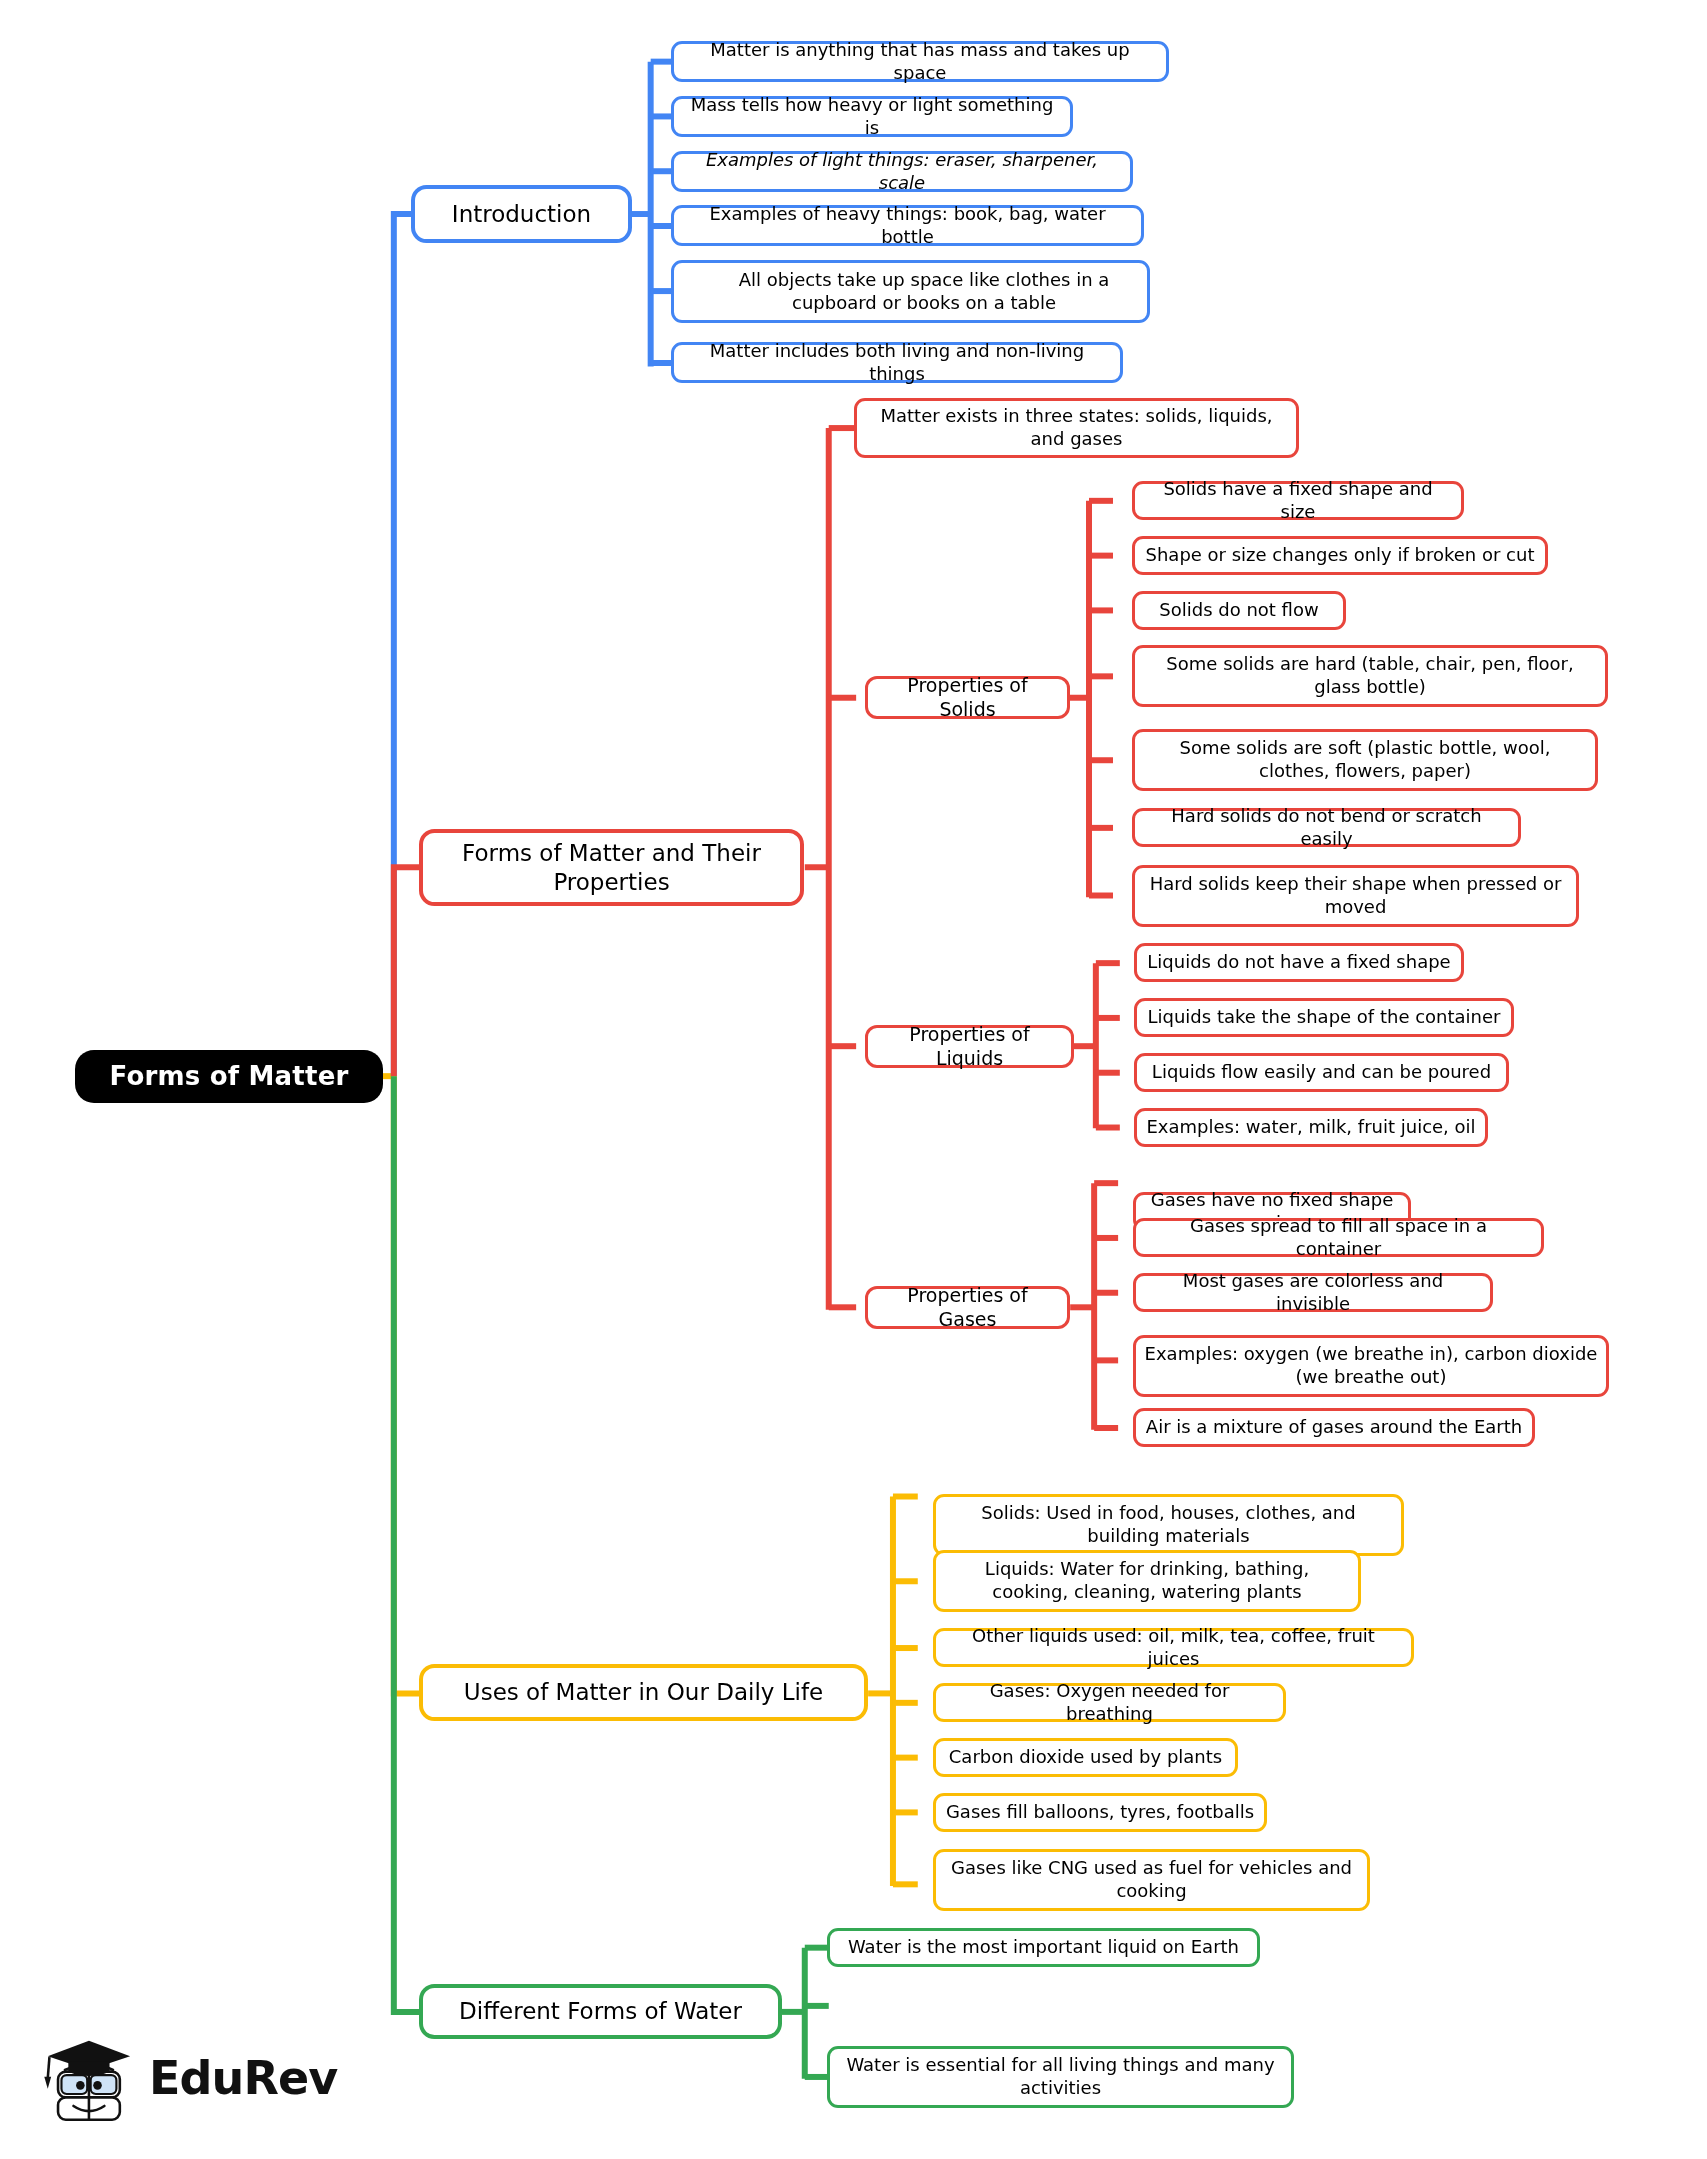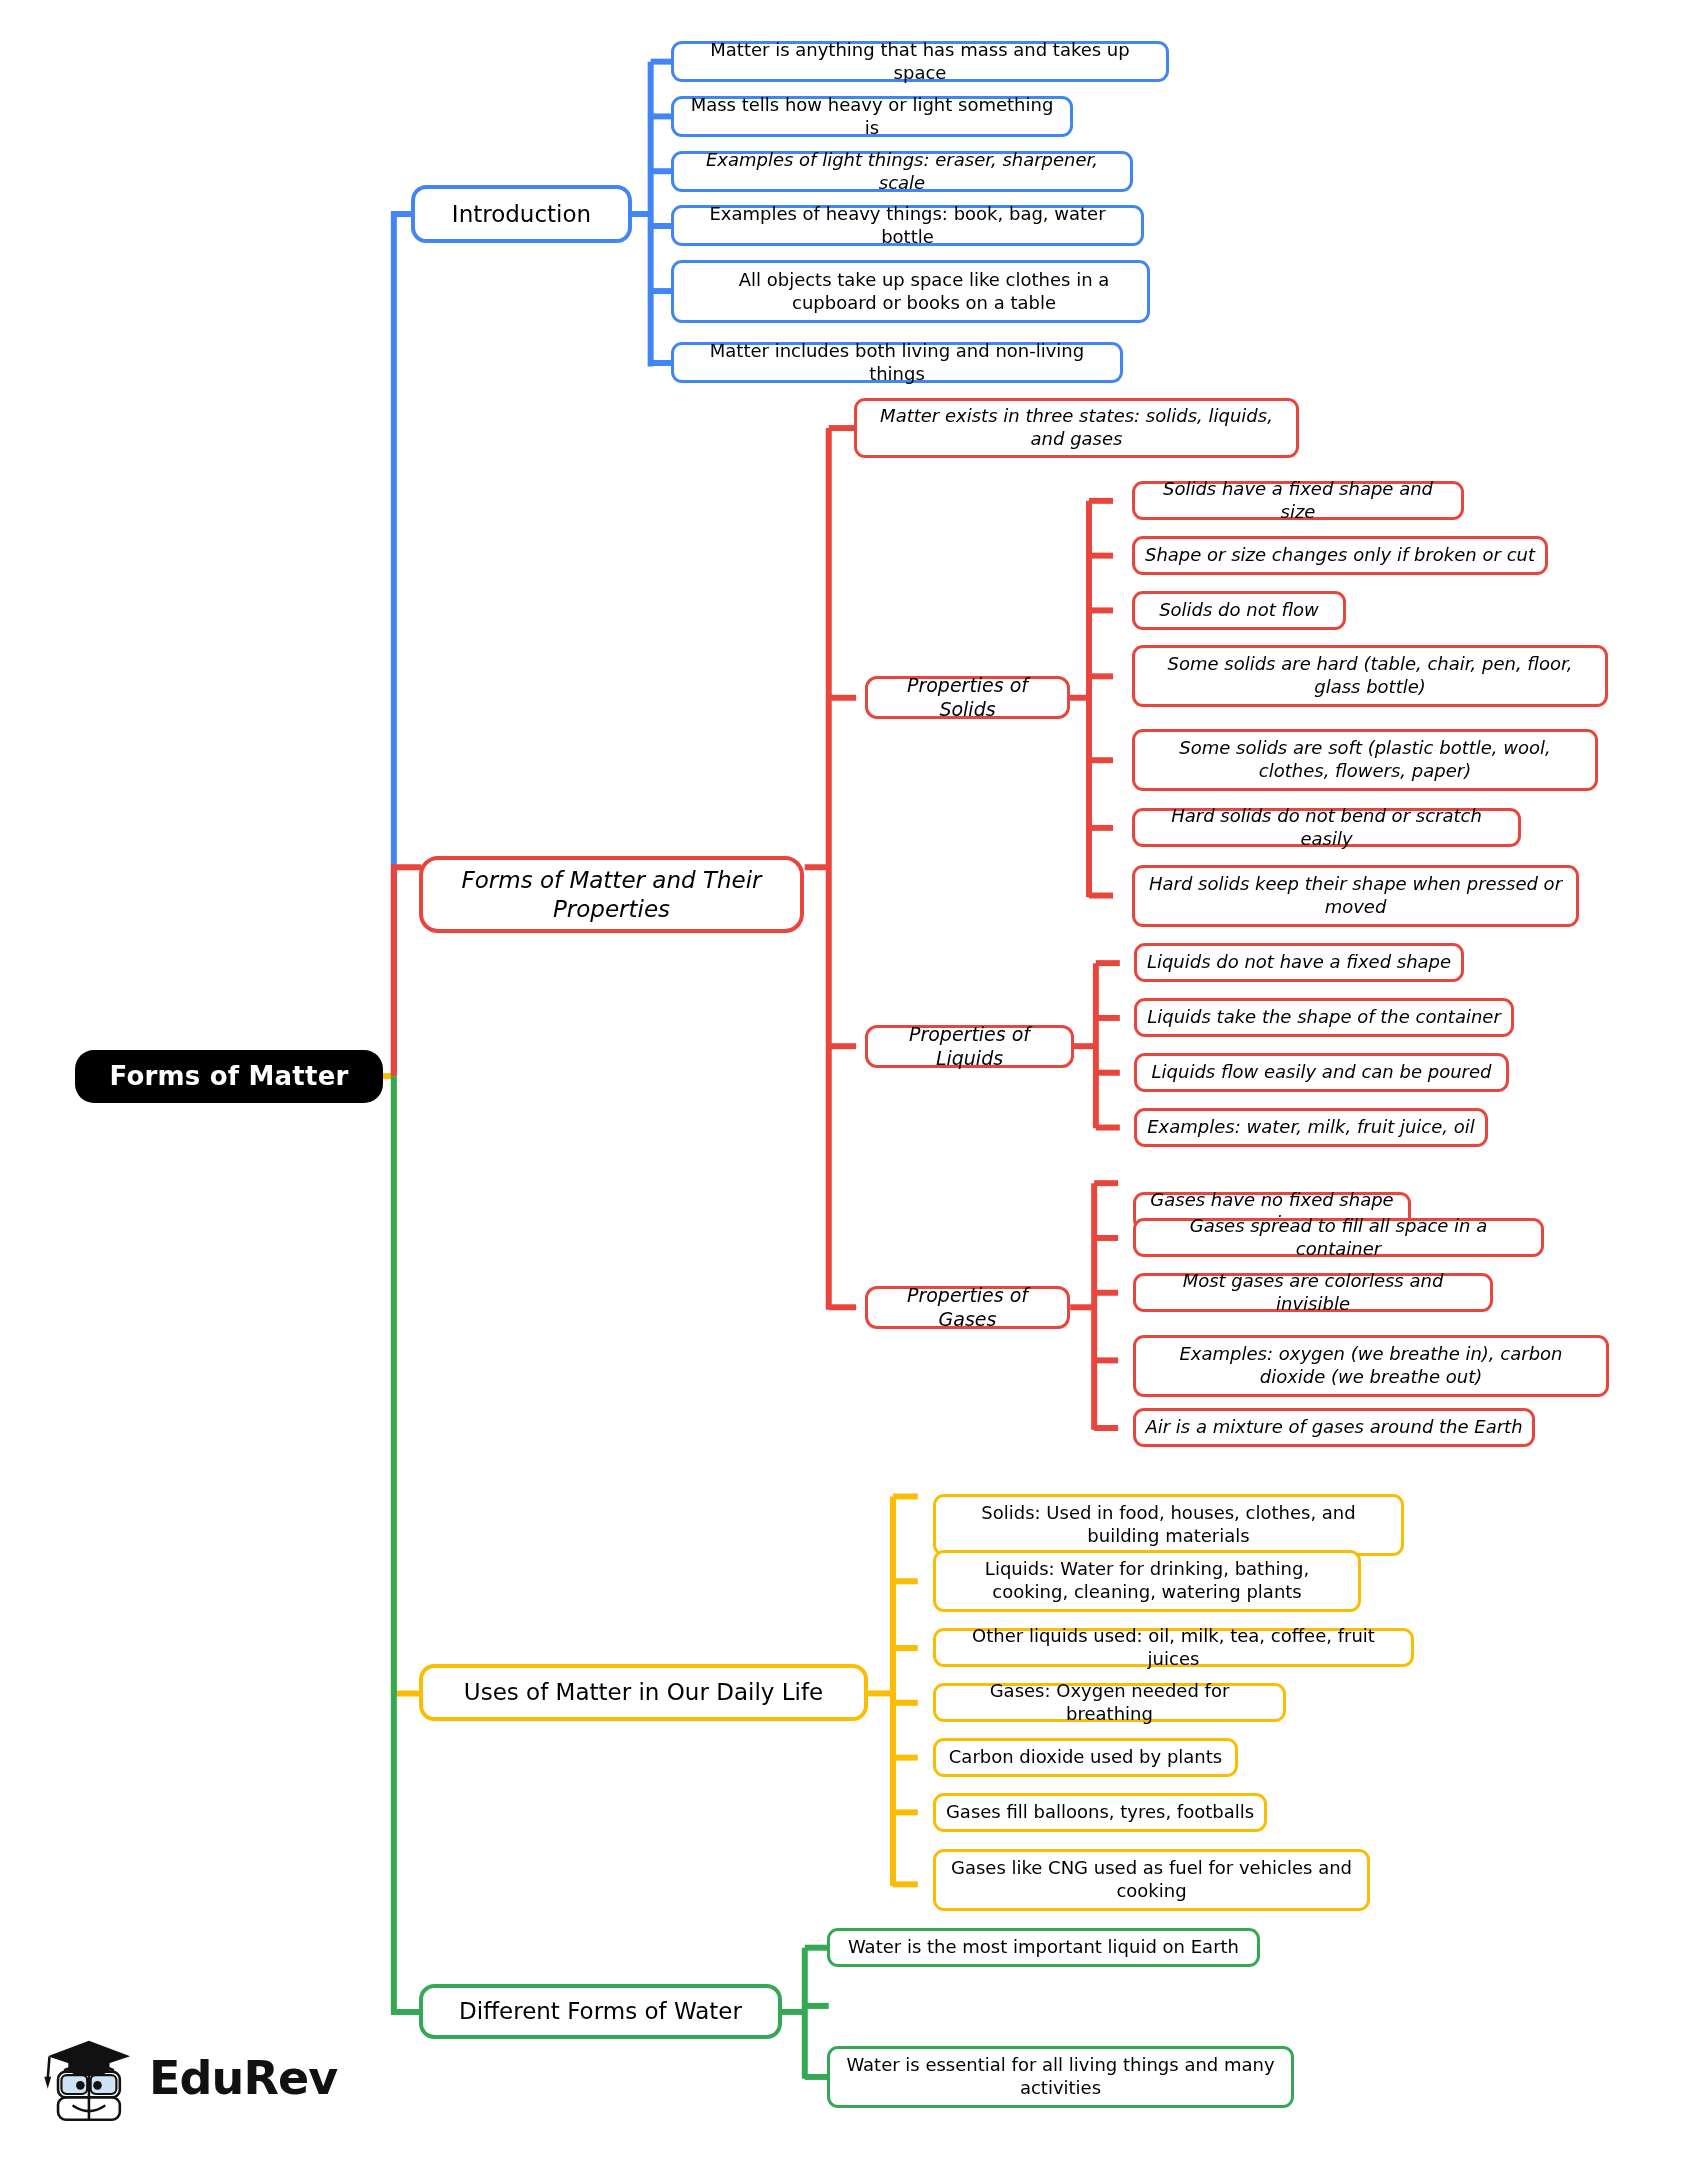--- a/index.html
+++ b/index.html
@@ -18,21 +18,21 @@
         border:none;letter-spacing:0.2px;}
 
   
   .lvl1{border-width:4.3px;border-style:solid;font-size:23px;border-radius:15.4px;}
   
   .lvl2{border-width:3.4px;border-style:solid;font-size:19px;border-radius:12px;}
   
   .leaf{border-width:3.4px;border-style:solid;font-size:18px;border-radius:11px;}
 
   .c-blue{border-color:#4285F4;}
-  .c-red{border-color:#E8453C;font-style:italic;}
+  .c-red{border-color:#E8453C;}
   .c-yellow{border-color:#FBBC04;}
   .c-green{border-color:#34A853;}
 
   
   .logo{position:absolute;left:34px;top:2014px;width:308px;height:128px;display:flex;
         align-items:center;gap:12px;}
   .logo-text{font-size:46px;font-weight:bold;color:#111;letter-spacing:-0.9px;
              font-family:"DejaVu Sans","Liberation Sans",sans-serif;}
 </style>
 </head>
@@ -132,21 +132,21 @@
   <div class="node leaf c-blue" style="left:671px;top:205px;width:473px;height:41px;">
     <span>Examples of heavy things: book, bag, water bottle</span>
   </div>
   <div class="node leaf c-blue" style="left:671px;top:260px;width:479px;height:63px;padding-left:27px;">
     <span>All objects take up space like clothes in a cupboard or books on a table</span>
   </div>
   <div class="node leaf c-blue" style="left:671px;top:342px;width:452px;height:41px;">
     <span>Matter includes both living and non-living things</span>
   </div>
 
-  <div class="node lvl1 c-red" style="left:419px;top:856px;width:385px;height:77px;border-radius:19px;">
+  <div class="node lvl1 c-red" style="left:419px;top:829px;width:385px;height:77px;">
     <span>Forms of Matter and Their Properties</span>
   </div>
 
   <div class="node leaf c-red" style="left:854px;top:398px;width:445px;height:60px;">
     <span>Matter exists in three states: solids, liquids, and gases</span>
   </div>
 
   <div class="node lvl2 c-red" style="left:865px;top:676px;width:205px;height:43px;">
     <span>Properties of Solids</span>
   </div>

